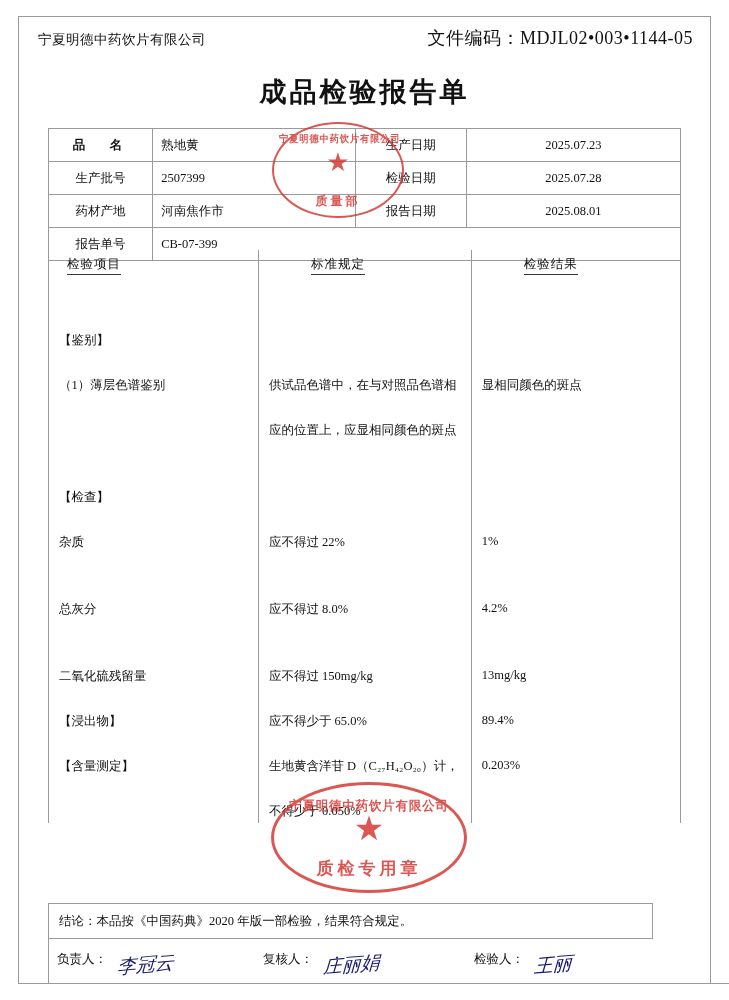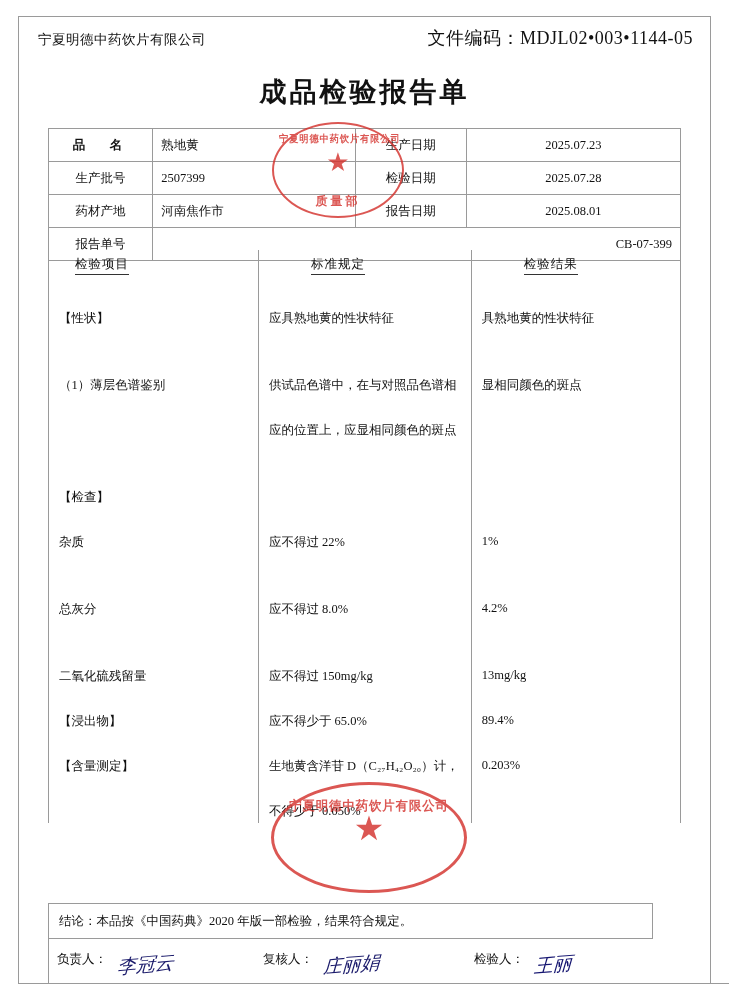--- a/index.html
+++ b/index.html
@@ -92,21 +92,21 @@
     width: 80px;
     text-align: center;
     white-space: nowrap;
   }
   .val2 {
     width: 170px;
     text-align: center;
     font-family: "Liberation Serif", serif;
   }
   .val-wide {
-    text-align: right;
+    text-align: left;
   }
 
   table.items {
     left: 48px;
     top: 250px;
     width: 633px;
   }
   table.items td {
     border-left: 1px solid #9a9a9a;
     border-right: 1px solid #9a9a9a;
@@ -121,21 +121,21 @@
   }
   table.items td.c1 { width: 210px; }
   table.items td.c2 { width: 207px; }
   table.items td.c3 { width: 206px; }
   .col-head {
     display: inline-block;
     border-bottom: 1px solid #333;
     padding-bottom: 1px;
     letter-spacing: 1px;
   }
-  .head-c1 { margin-left: 16px; }
+  .head-c1 { margin-left: 8px; }
   .head-c2 { margin-left: 42px; }
   .head-c3 { margin-left: 42px; }
   .row-gap td { height: 16px; }
   .tight td { padding-top: 5px; padding-bottom: 5px; }
 
   table.concl {
     left: 48px;
     top: 903px;
     width: 605px;
   }
@@ -293,30 +293,30 @@
       <td class="c1"><span class="col-head head-c1">检验项目</span></td>
       <td class="c2"><span class="col-head head-c2">标准规定</span></td>
       <td class="c3"><span class="col-head head-c3">检验结果</span></td>
     </tr>
     <tr class="row-gap">
           <td class="c1"></td>
           <td class="c2"></td>
           <td class="c3"></td>
         </tr>
 
-    <tr>
-      <td class="c1">【性状】</td>
-      <td class="c2">应具熟地黄的性状特征</td>
-      <td class="c3">具熟地黄的性状特征</td>
-    </tr>
-    <tr class="row-gap">
-          <td class="c1"></td>
-          <td class="c2"></td>
-          <td class="c3"></td>
-        </tr>
+    <tr class="row-gap">
+          <td class="c1"></td>
+          <td class="c2"></td>
+          <td class="c3"></td>
+        </tr>
+    <tr>
+      <td class="c1">【鉴别】</td>
+      <td class="c2"></td>
+      <td class="c3"></td>
+    </tr>
     <tr class="row-gap">
           <td class="c1"></td>
           <td class="c2"></td>
           <td class="c3"></td>
         </tr>
     <tr>
       <td class="c1">（1）薄层色谱鉴别</td>
       <td class="c2">供试品色谱中，在与对照品色谱相</td>
       <td class="c3">显相同颜色的斑点</td>
     </tr>
@@ -421,20 +421,21 @@
 
   <div class="seal seal-small">
     <div class="arc-text arc-top">宁夏明德中药饮片有限公司</div>
     <div class="star">★</div>
     <div class="arc-text arc-bottom">质量部</div>
   </div>
 
   <div class="seal seal-big">
     <div class="arc-text arc-top">宁夏明德中药饮片有限公司</div>
     <div class="star">★</div>
+    <div class="arc-text arc-bottom">质检专用章</div>
   </div>
 
   <table class="concl">
     <tbody>
         <tr>
       <td>
         <span>结论：</span><span>本品按《中国药典》2020 年版一部检验，结果符合规定。</span>
       </td>
     </tr>
   </tbody>

